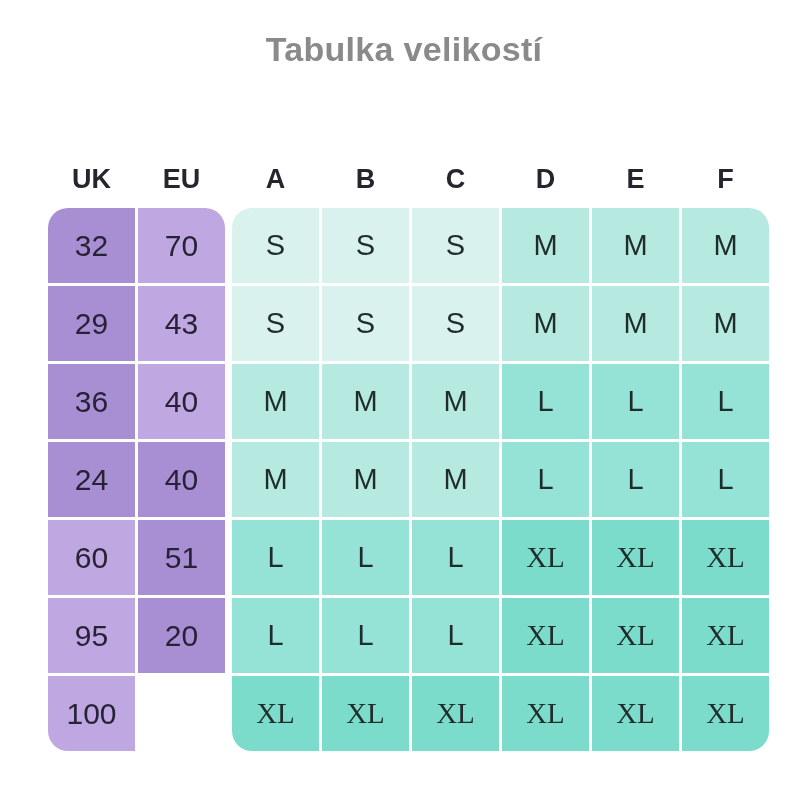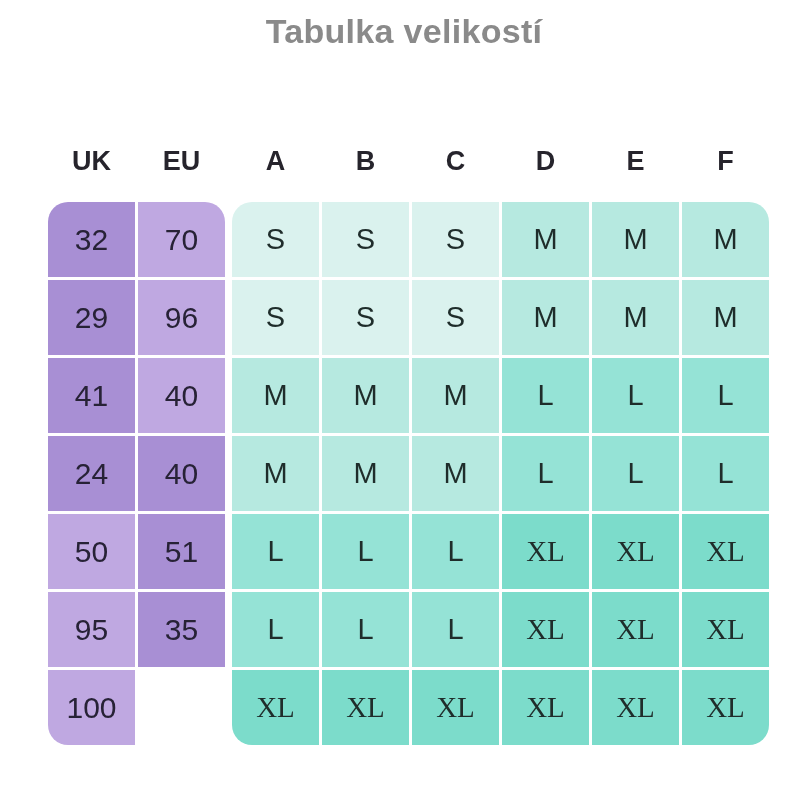--- a/index.html
+++ b/index.html
@@ -7,36 +7,36 @@
     padding: 0;
     background: #ffffff;
   }
   body {
     width: 808px;
     height: 791px;
     overflow: hidden;
     font-family: "Liberation Sans", sans-serif;
   }
   .page-title {
-    margin: 12px 0 0 0;
+    margin: 30px 0 0 0;
     text-align: center;
     font-size: 34px;
     font-weight: 700;
     letter-spacing: 0.3px;
     color: var(--title-text, #8a8a8a);
     line-height: 1.15;
   }
   .chart-wrap {
     margin: 93px 0 0 48px;
   }
   .header-row, .body-row {
     display: flex;
     gap: 7px;
   }
-  .header-row { margin-bottom: 24px; }
+  .header-row { margin-bottom: 12px; }
   .hgrid, .block {
     display: grid;
     gap: 3px;
   }
   .hgrid.left  { grid-template-columns: repeat(2, 87px); }
   .hgrid.right { grid-template-columns: repeat(6, 87px); }
   .hcell {
     height: 34px;
     display: flex;
     align-items: center;
@@ -85,29 +85,29 @@
       <div class="hcell">D</div>
       <div class="hcell">E</div>
       <div class="hcell">F</div>
     </div>
   </div>
   <div class="body-row">
     <div class="block left" id="uk-eu-block">
         <div class="cell uk">32</div>
         <div class="cell eu">70</div>
         <div class="cell uk">29</div>
-        <div class="cell eu">96</div>
-        <div class="cell uk">41</div>
+        <div class="cell eu">43</div>
+        <div class="cell uk">36</div>
         <div class="cell eu">40</div>
         <div class="cell uk">24</div>
         <div class="cell uk">40</div>
-        <div class="cell eu">50</div>
+        <div class="cell eu">60</div>
         <div class="cell uk">51</div>
         <div class="cell eu">95</div>
-        <div class="cell uk">35</div>
+        <div class="cell uk">20</div>
         <div class="cell eu">100</div>
       </div>
     <div class="block right" id="sizes-block">
         <div class="cell sz sz-S">S</div>
         <div class="cell sz sz-S">S</div>
         <div class="cell sz sz-S">S</div>
         <div class="cell sz sz-M">M</div>
         <div class="cell sz sz-M">M</div>
         <div class="cell sz sz-M">M</div>
         <div class="cell sz sz-S">S</div>

